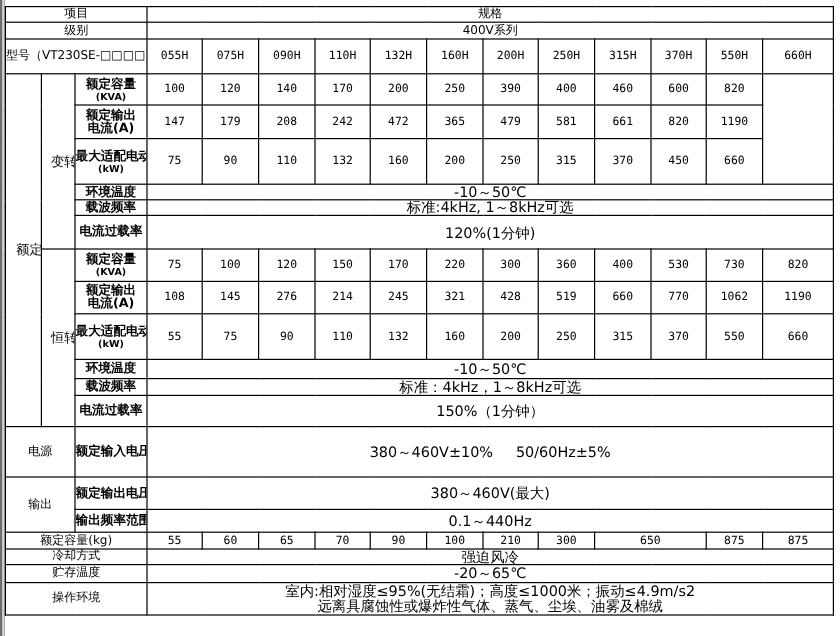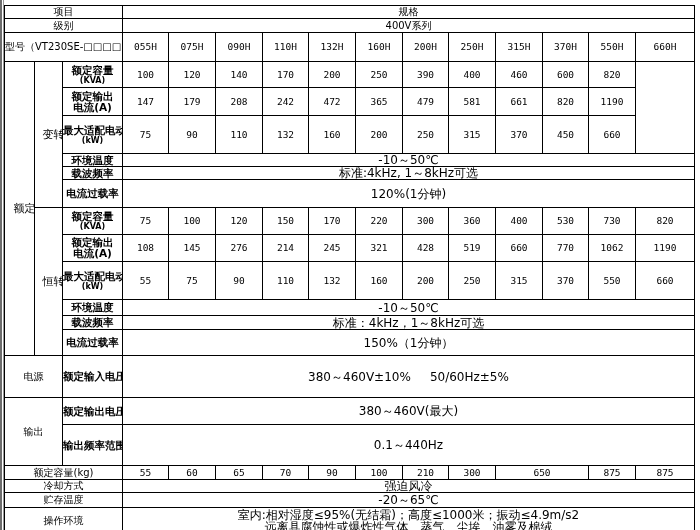--- a/index.html
+++ b/index.html
@@ -190,21 +190,21 @@
     <td colspan="2">电源</td>
     <td class="label">额定输入电压/频率</td>
     <td colspan="12" class="span-text" style="white-space:pre">380～460V±10%     50/60Hz±5%</td>
   </tr>
 
   <tr style="height:27px">
     <td colspan="2" rowspan="2">输出</td>
     <td class="label">额定输出电压</td>
     <td colspan="12" class="span-text">380～460V(最大)</td>
   </tr>
-  <tr style="height:41px">
+  <tr style="height:19px">
     <td class="label">输出频率范围</td>
     <td colspan="12" class="span-text">0.1～440Hz</td>
   </tr>
 
   <tr style="height:14px">
     <td colspan="3">额定容量(kg)</td>
     <td class="num">55</td>
     <td class="num">60</td>
     <td class="num">65</td>
     <td class="num">70</td>

